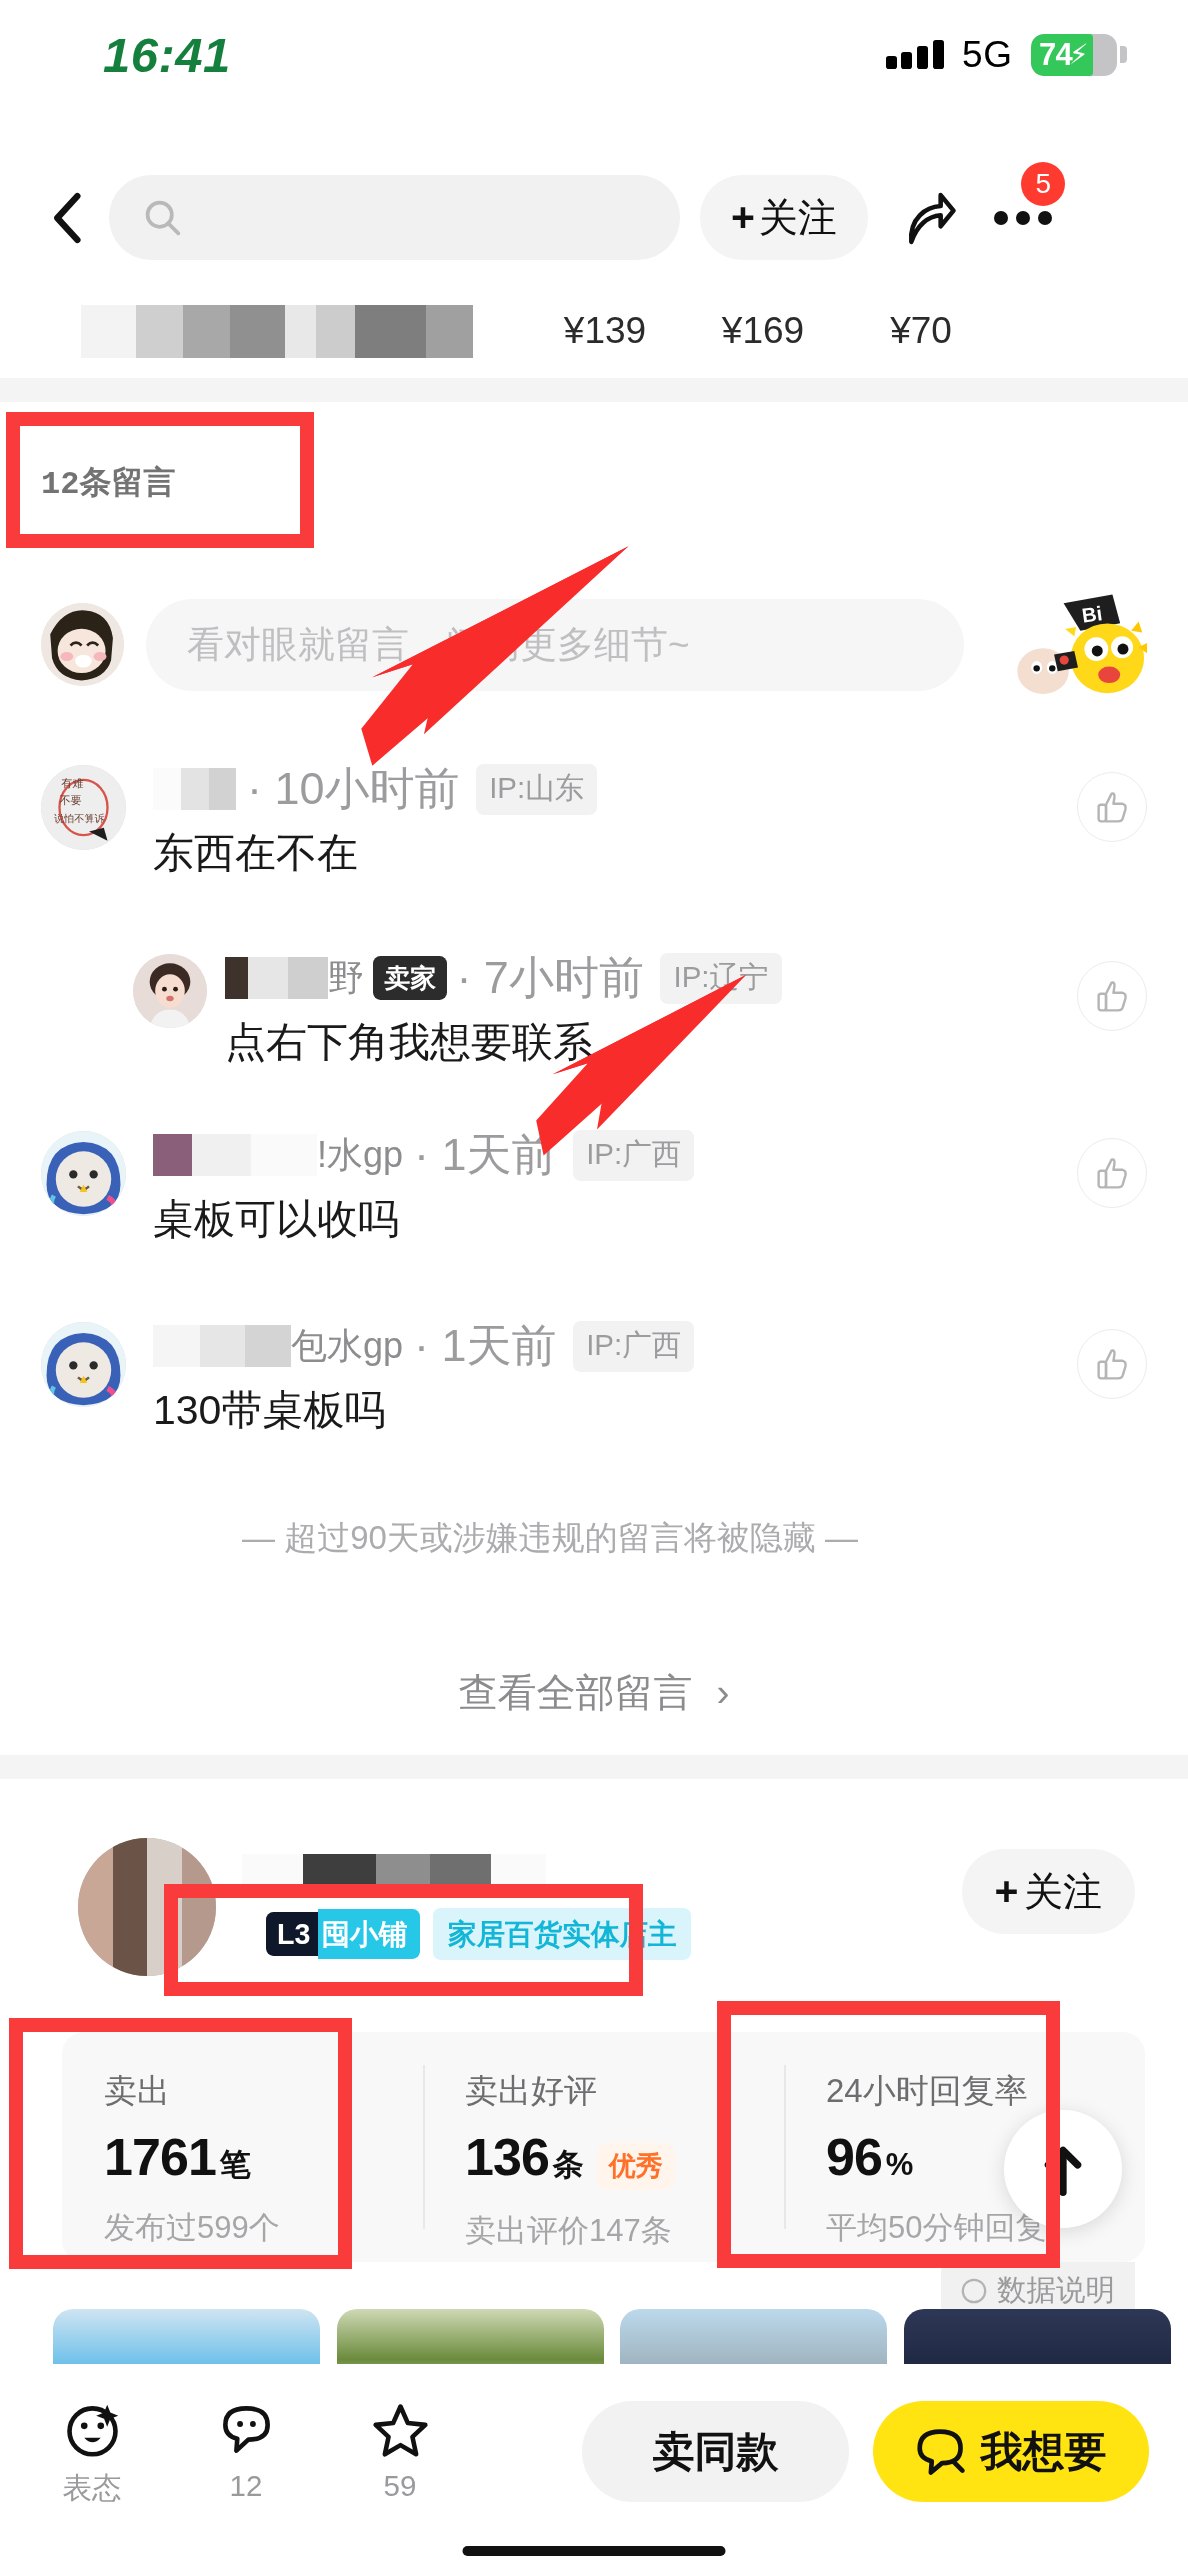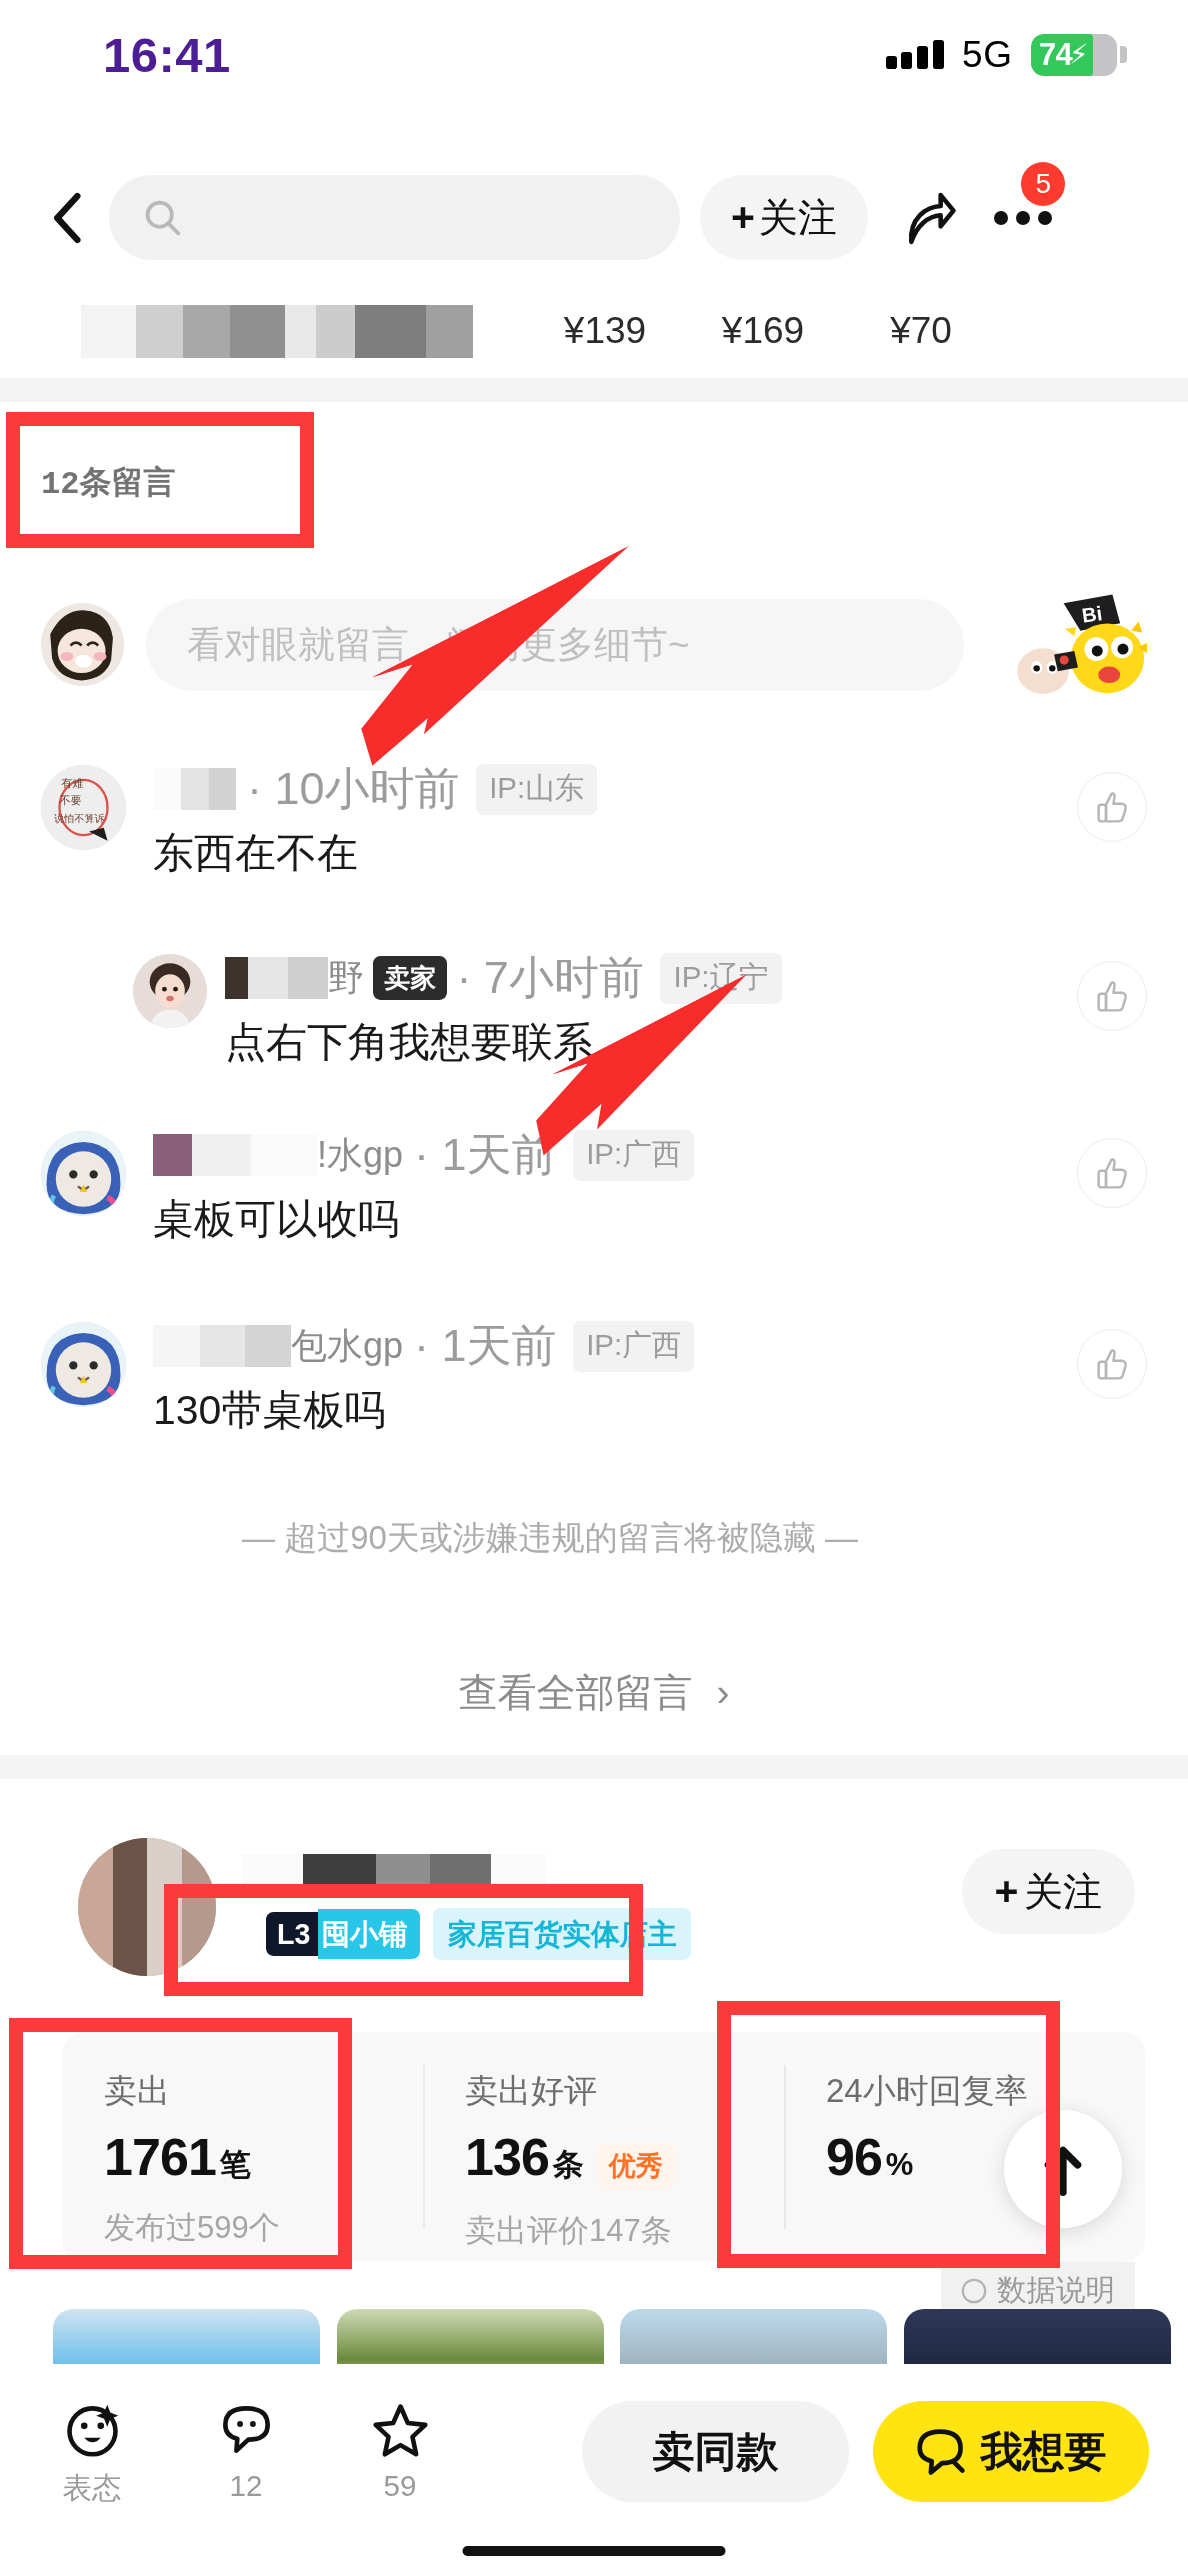--- a/index.html
+++ b/index.html
@@ -11,21 +11,21 @@
     overflow:hidden;
   }
   #screen { position:relative; width:1188px; height:2576px; background:#fff; }
 
   
   .statusbar {
     position:absolute; top:0; left:0; width:1188px; height:109px;
     display:flex; align-items:center; justify-content:space-between;
     padding:0 61px 0 103px;
   }
-  .sb-time { font-size:49px; font-weight:bold; color:#4c1d95; letter-spacing:0.5px; }
+  .sb-time { font-size:49px; font-weight:bold; color:#15803d; letter-spacing:0.5px;font-style:italic; }
   .sb-right { display:flex; align-items:center; gap:18.4px; }
   .sig { display:flex; align-items:flex-end; gap:4.6px; height:29.5px; }
   .sig i { display:block; width:11px; background:#000; border-radius:2.8px; }
   .sig i:nth-child(1){height:13px;}
   .sig i:nth-child(2){height:17.5px;}
   .sig i:nth-child(3){height:23px;}
   .sig i:nth-child(4){height:29.5px;}
   .sb-net { font-size:37px; color:#000; font-weight:400; letter-spacing:0.5px; }
   .battery { position:relative; width:86px; height:42px; border-radius:13px;
              background:#c4c4c6; overflow:hidden; display:flex; align-items:center; }
@@ -474,20 +474,21 @@
         <span class="pill">优秀</span>
       </div>
       <div class="sub">卖出评价147条</div>
     </div>
     <div class="stat">
       <div class="lbl">24小时回复率</div>
       <div class="val">
         <span class="num">96</span>
         <span class="unit">%</span>
       </div>
+      <div class="sub">平均50分钟回复</div>
     </div>
   </div>
 
   <div class="data-note">
     <svg width="28" height="28" viewBox="0 0 30 30">
       <circle cx="15" cy="15" r="12" fill="none" stroke="#b3b3b6" stroke-width="2.4"></circle>
     </svg>
     <span>数据说明</span>
   </div>
 

